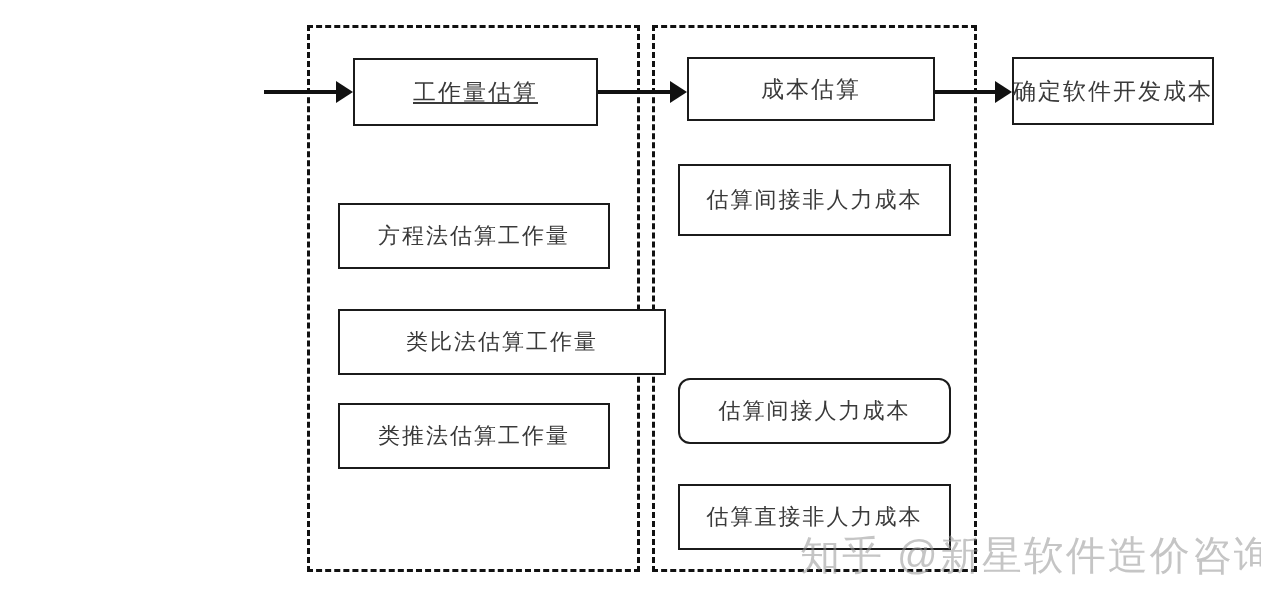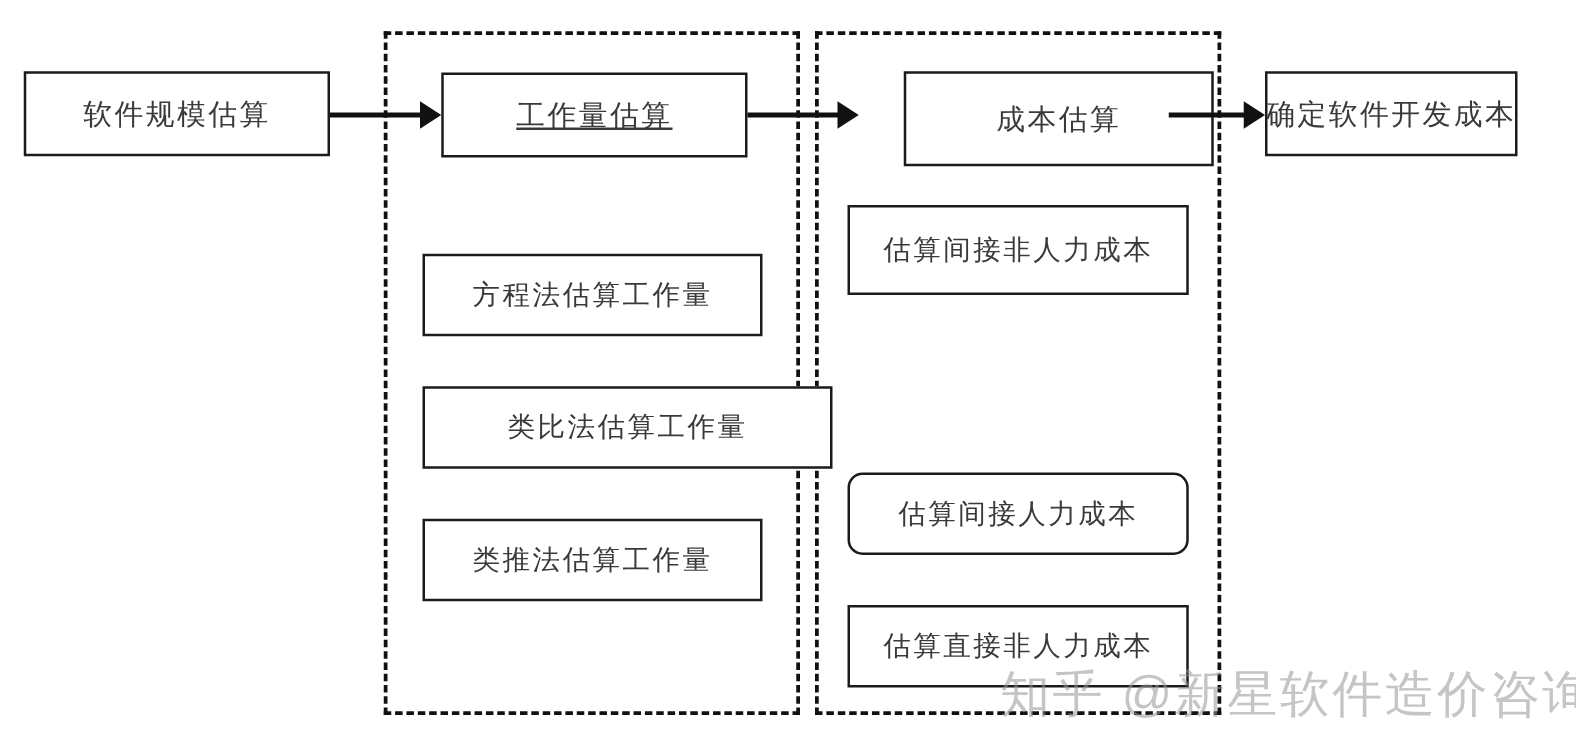--- a/index.html
+++ b/index.html
@@ -86,29 +86,26 @@
 </style>
 </head>
 <body>
 
 <div id="canvas">
 
   <div class="group-box" style="left:307px; top:25px; width:333px; height:547px;"></div>
 
   <div class="group-box" style="left:652px; top:25px; width:325px; height:547px;"></div>
 
-  <div class="node primary fs-top" style="left:19px; top:57px; width:245px; height:68px;">
-    <span class="node-label">软件规模估算</span>
-  </div>
 
   <div class="node primary fs-top" style="left:353px; top:58px; width:245px; height:68px;text-decoration:underline;">
     <span class="node-label">工作量估算</span>
   </div>
 
-  <div class="node primary fs-top" style="left:687px; top:57px; width:248px; height:76px;margin-left:36px;">
+  <div class="node primary fs-top" style="left:687px; top:57px; width:248px; height:64px;">
     <span class="node-label">成本估算</span>
   </div>
 
   <div class="node primary fs-top" style="left:1012px; top:57px; width:202px; height:68px;text-align:right;">
     <span class="node-label">确定软件开发成本</span>
   </div>
 
   <div class="connector" style="left:264px; top:92px; width:89px;">
     <div class="shaft" style="width:74px;"></div>
     <div class="head" style="left:72px;"></div>
@@ -125,21 +122,21 @@
   </div>
 
   <div class="node fs-sub" style="left:338px; top:203px; width:272px; height:66px;">
     <span class="node-label">方程法估算工作量</span>
   </div>
 
   <div class="node fs-sub" style="left:338px; top:309px; width:328px; height:66px;">
     <span class="node-label">类比法估算工作量</span>
   </div>
 
-  <div class="node fs-sub" style="left:338px; top:415px; width:272px; height:66px;">
+  <div class="node fs-sub" style="left:338px; top:403px; width:272px; height:66px;">
     <span class="node-label">类推法估算工作量</span>
   </div>
 
   <div class="node fs-sub" style="left:678px; top:164px; width:273px; height:72px;">
     <span class="node-label">估算间接非人力成本</span>
   </div>
 
 
   <div class="node fs-sub" style="left:678px; top:378px; width:273px; height:66px;border-radius:12px;">
     <span class="node-label">估算间接人力成本</span>

